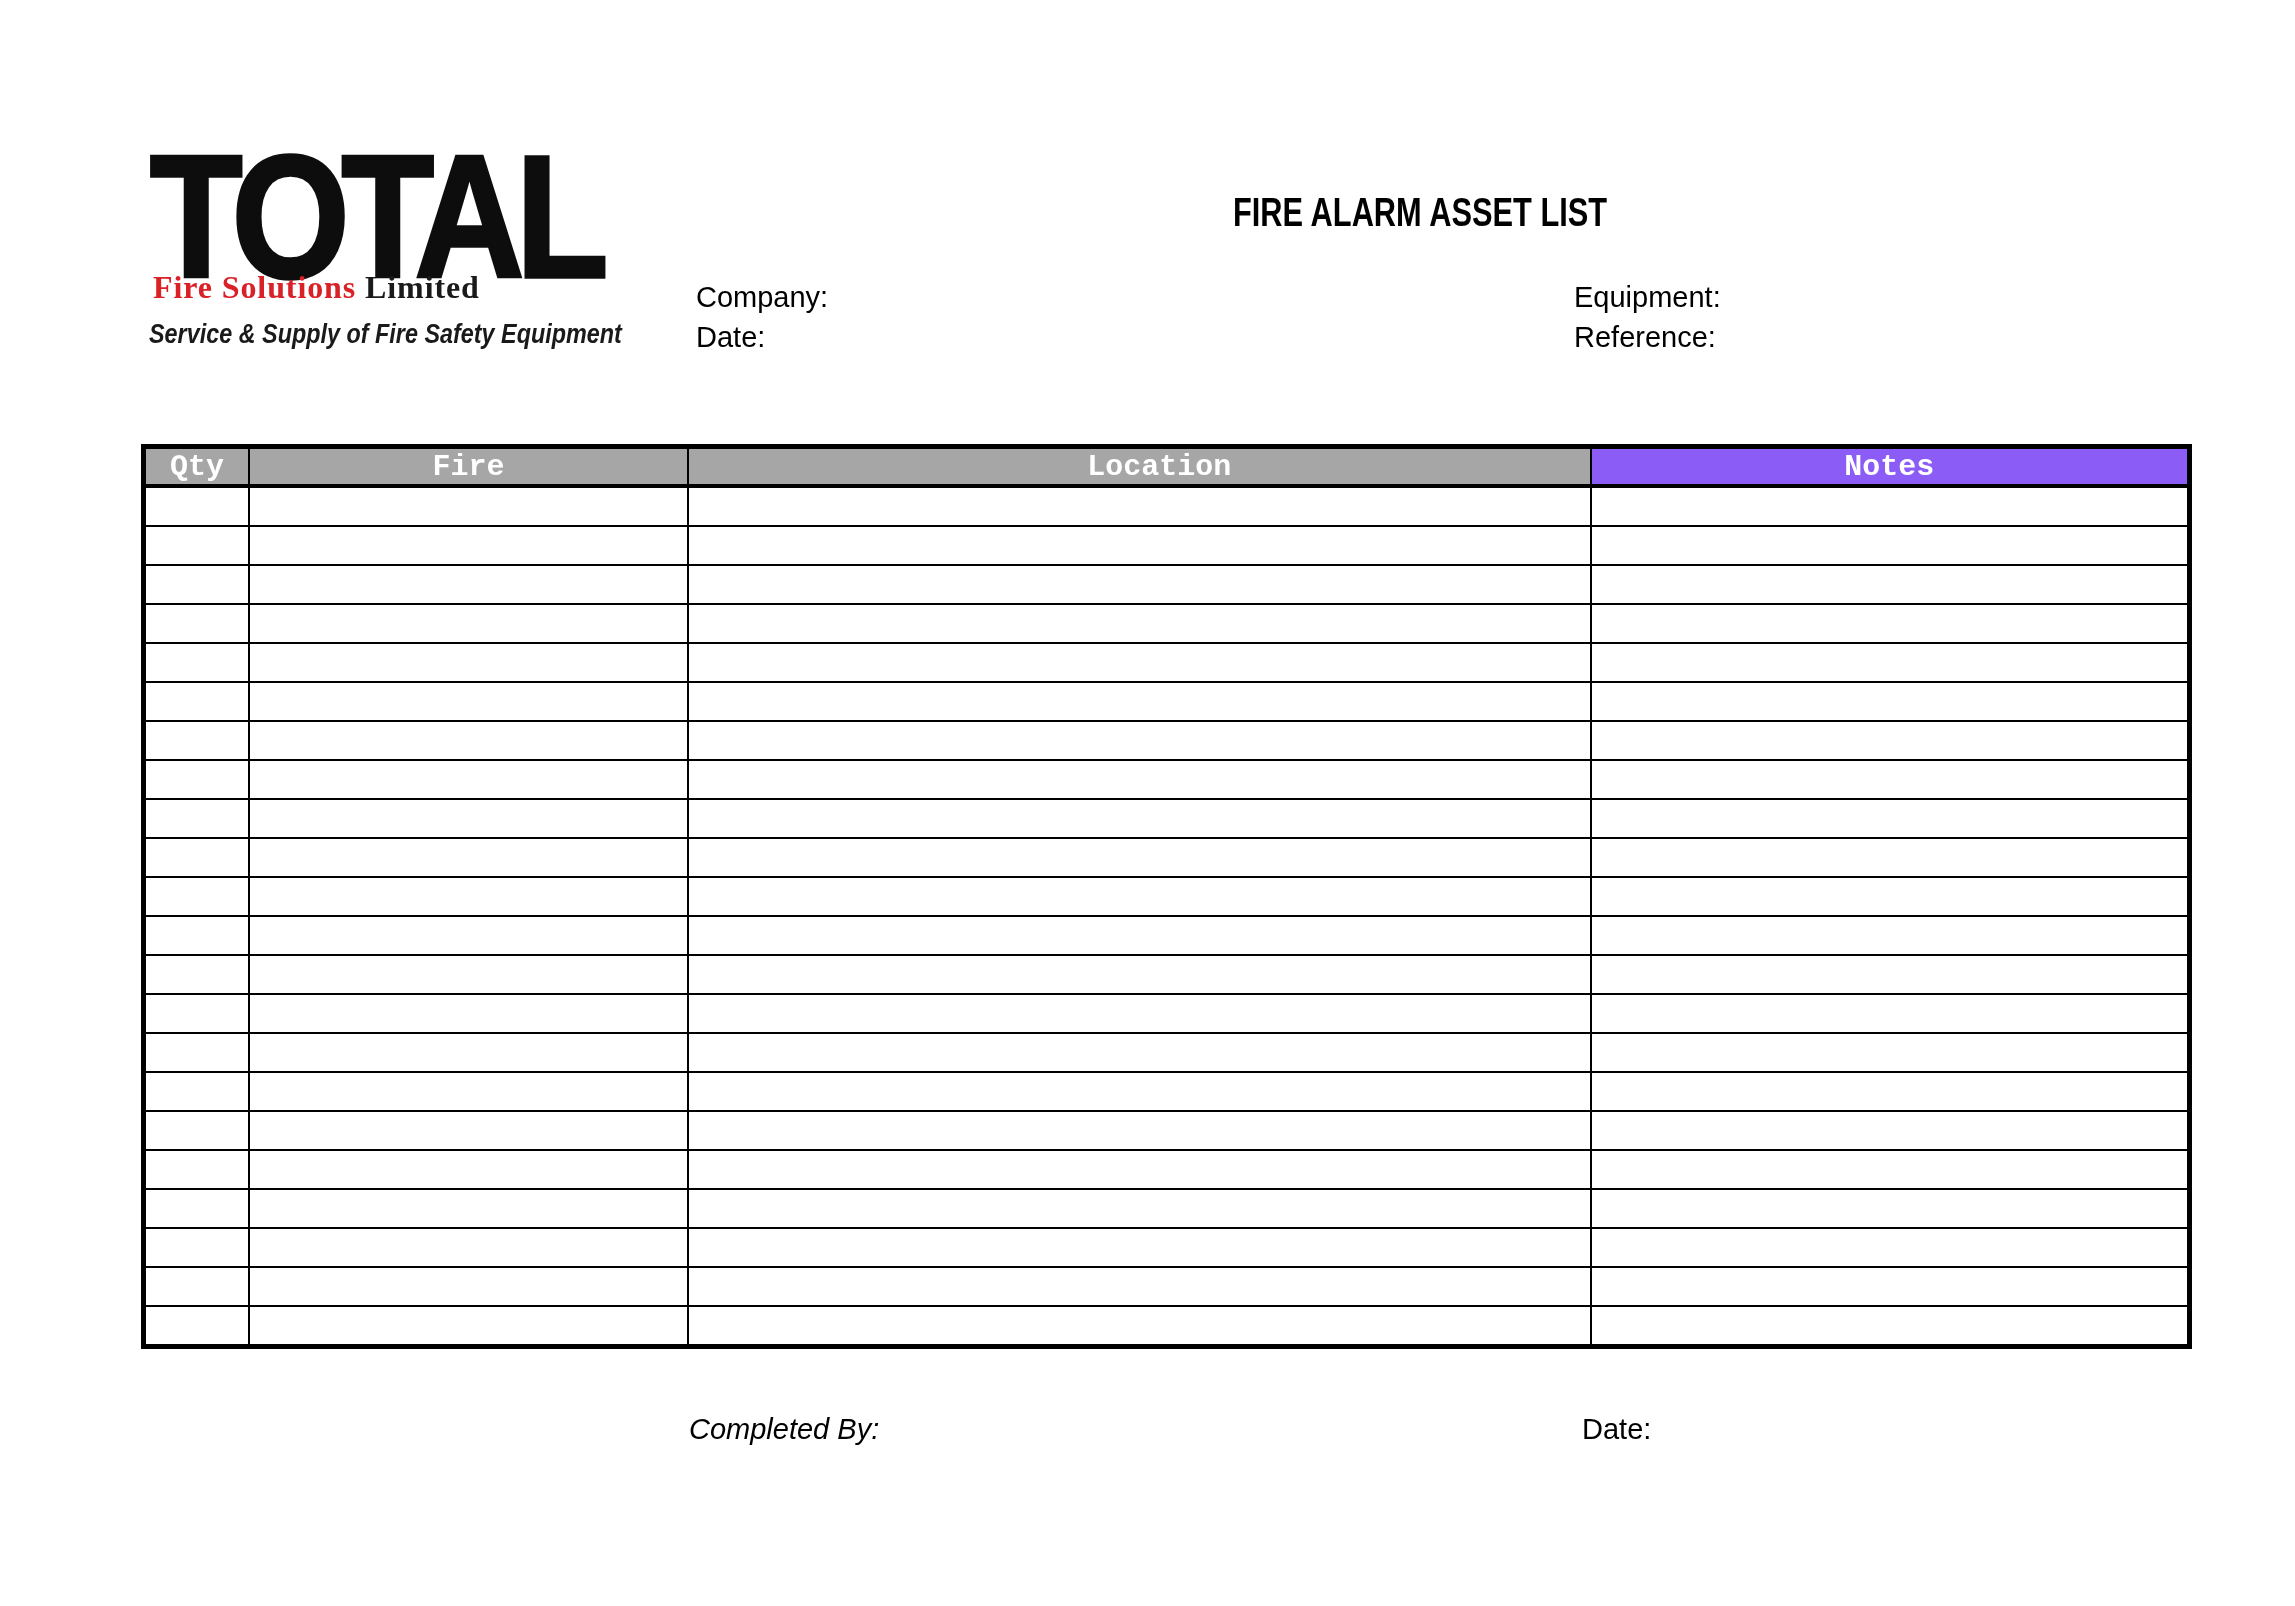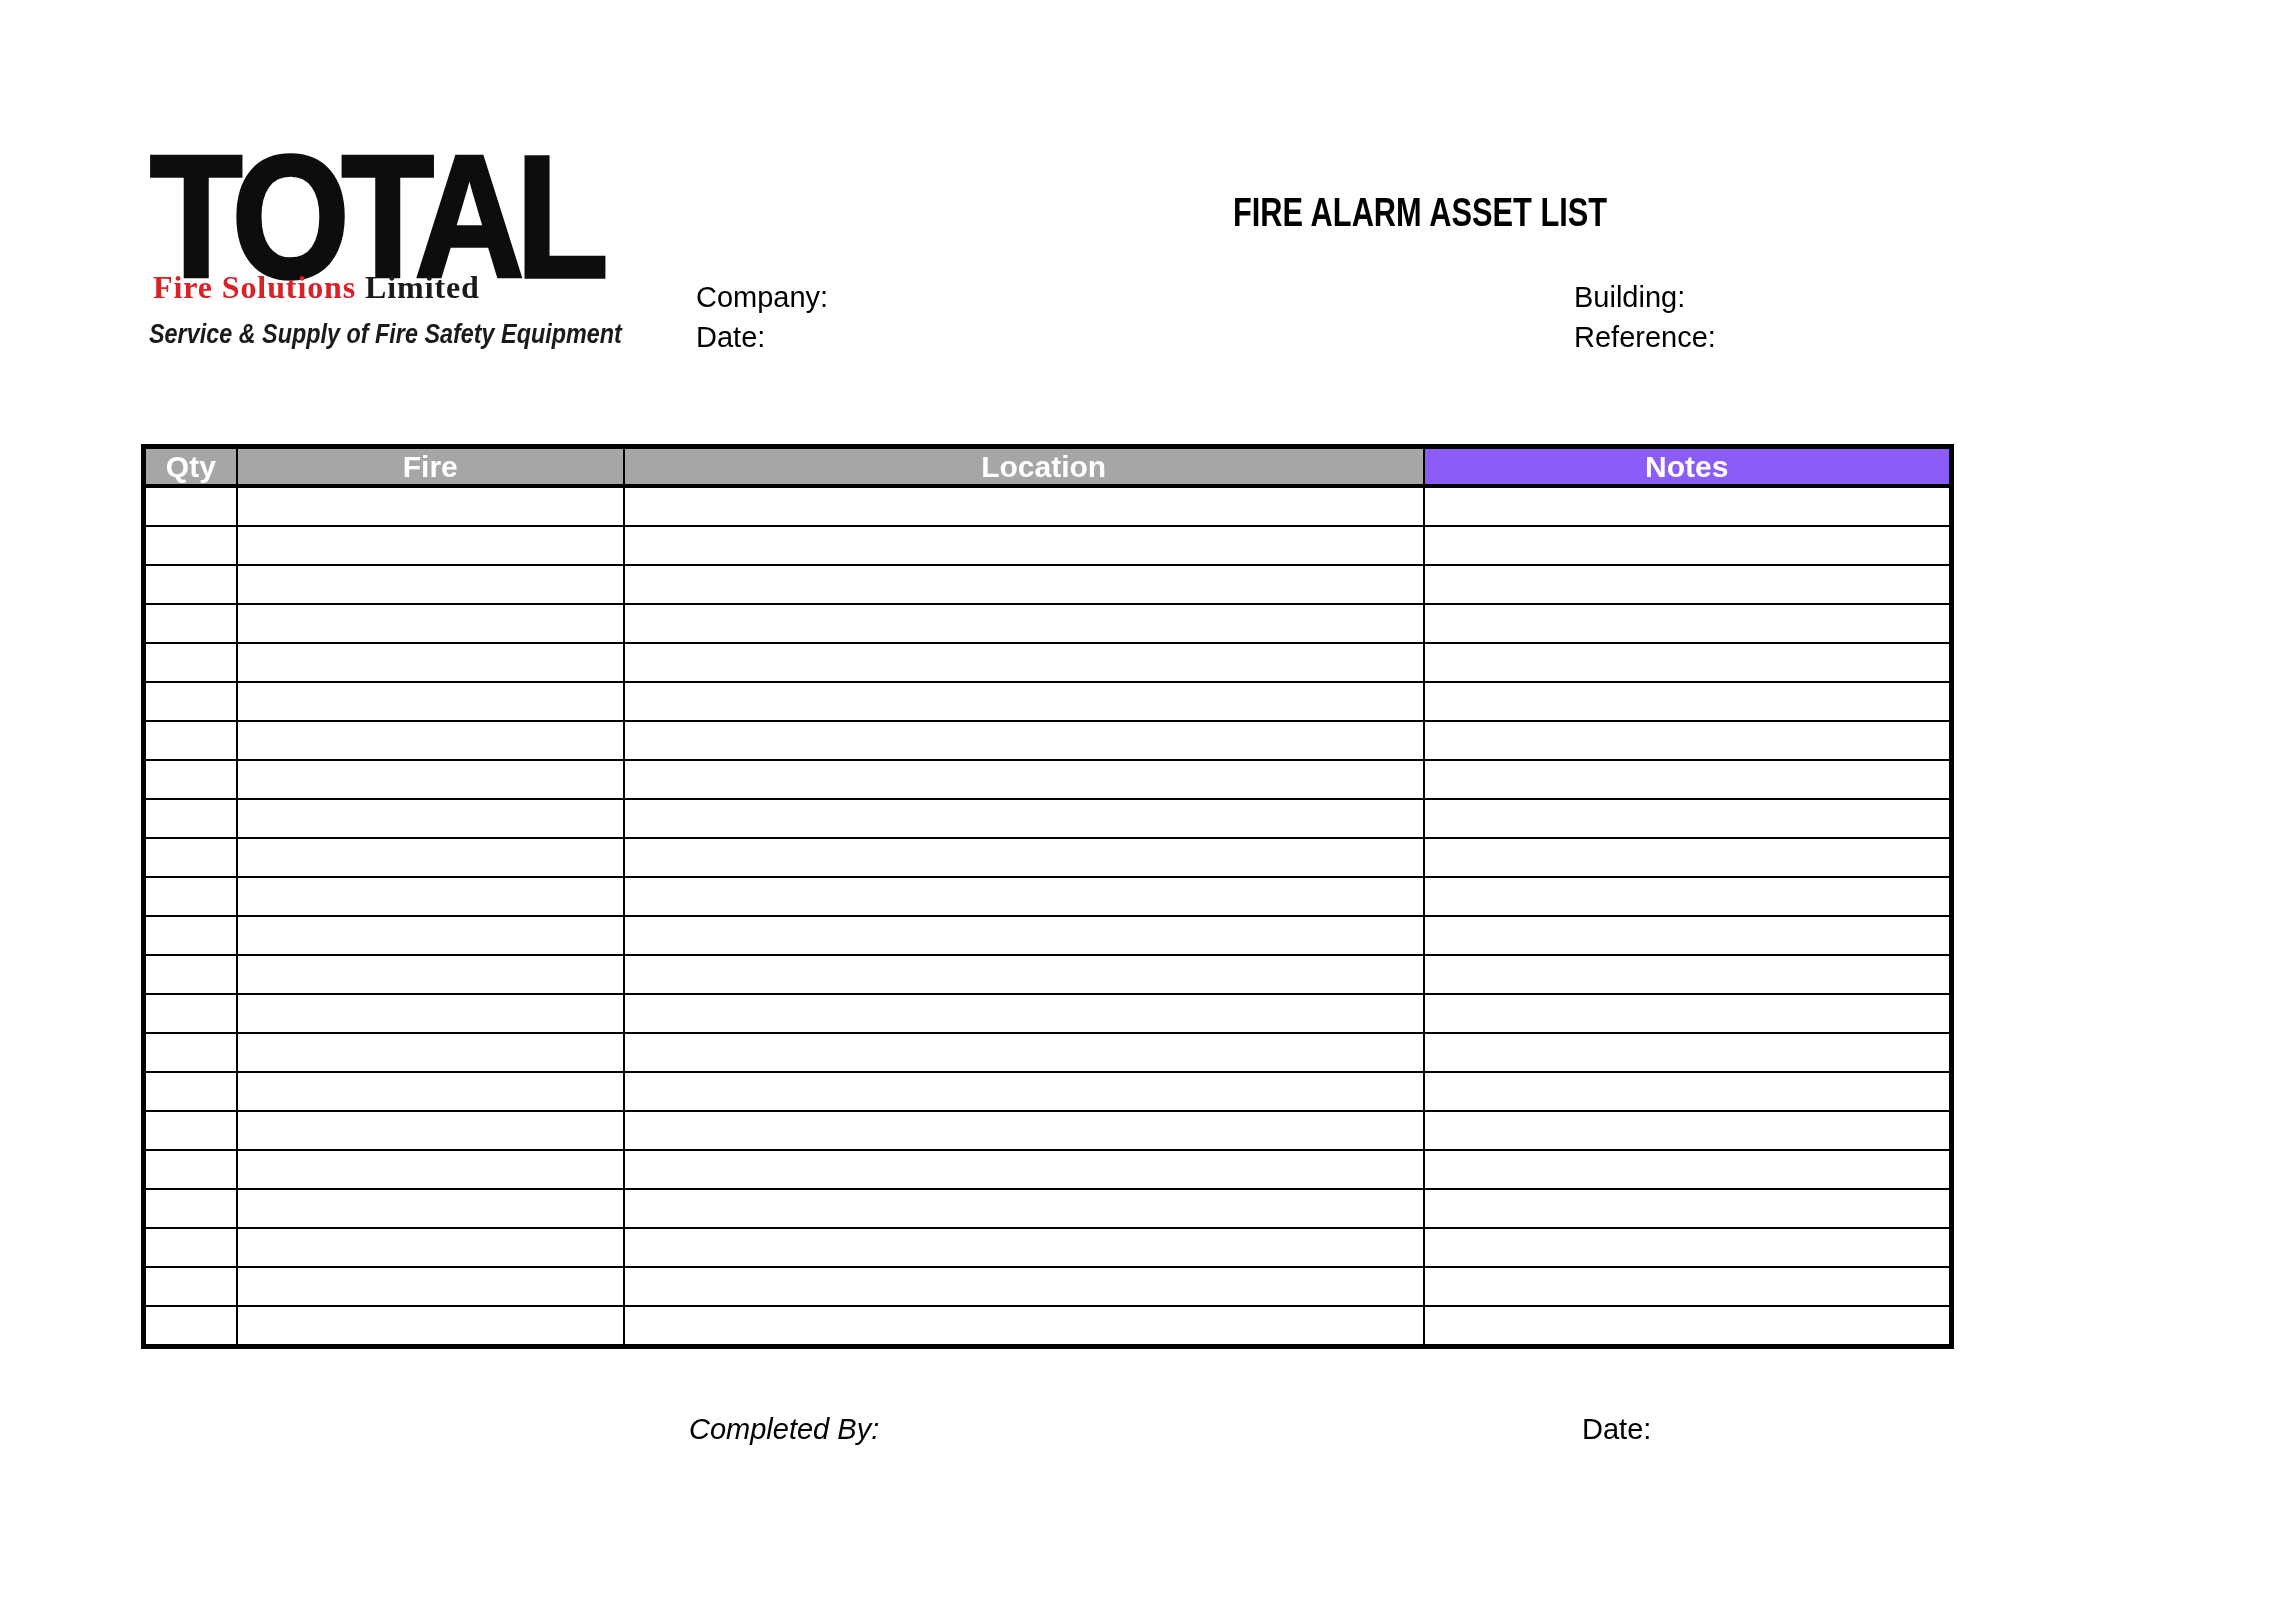--- a/index.html
+++ b/index.html
@@ -77,24 +77,25 @@
   .fld-company   { left: 849px;  top: 277px; width: 661px; }
   .fld-date      { left: 781px;  top: 318px; width: 730px; }
   .fld-building  { left: 1713px; top: 277px; width: 459px; }
   .fld-reference { left: 1749px; top: 318px; width: 422px; }
 
   
   table.asset {
     position: absolute;
     left: 141px;
     top: 444px;
-    width: 1813px;
+    width: 2051px;
     border-collapse: collapse;
     table-layout: fixed;
     border: 5.5px solid #000;
+    font-family: Liberation Mono, monospace;
   }
   table.asset th {
     border: 2.8px solid #000;
     border-bottom-width: 4.6px;
     height: 35px;
     font-size: 30px;
     font-weight: bold;
     text-align: center;
     vertical-align: middle;
     padding: 0;
@@ -123,21 +124,21 @@
 </div>
 
 <h1 class="abs doc-title">FIRE ALARM ASSET LIST</h1>
 
 <span class="abs meta-label lbl-company">Company:</span>
 <span class="abs value-field fld-company"></span>
 
 <span class="abs meta-label lbl-date">Date:</span>
 <span class="abs value-field fld-date"></span>
 
-<span class="abs meta-label lbl-building">Building:</span>
+<span class="abs meta-label lbl-building">Equipment:</span>
 <span class="abs value-field fld-building"></span>
 
 <span class="abs meta-label lbl-reference">Reference:</span>
 <span class="abs value-field fld-reference"></span>
 
 <table class="asset">
     <thead>
       <tr>
         <th style="width: 5.11%; background: rgb(166, 166, 166); color: rgb(255, 255, 255);">Qty</th>
         <th style="width: 21.9%; background: rgb(166, 166, 166); color: rgb(255, 255, 255);">Fire</th>

